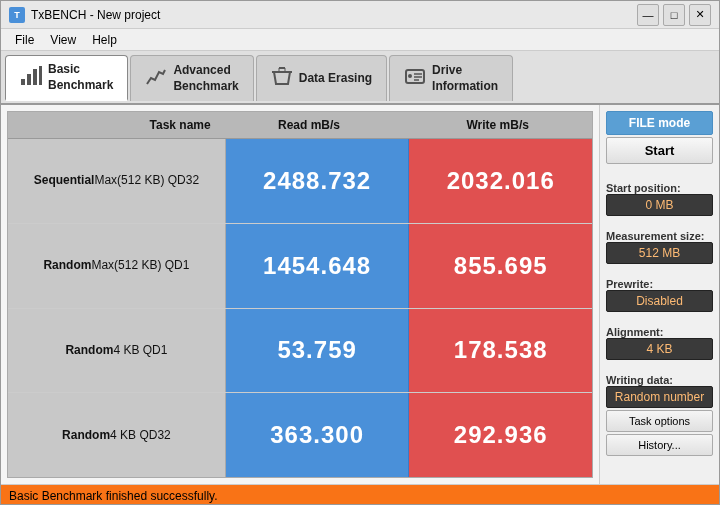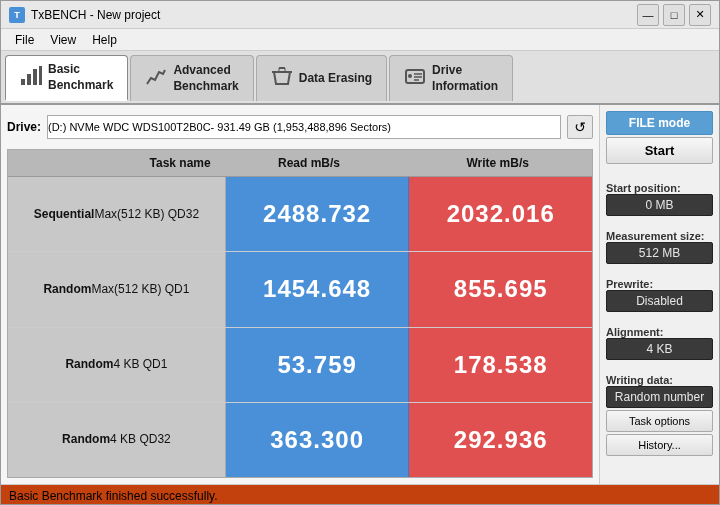--- a/index.html
+++ b/index.html
@@ -272,42 +272,42 @@
     }
 
     .param-label {
       font-size: 11px;
       color: #333;
       font-weight: 600;
       margin-top: 14px;
     }
     .param-value {
       background: #3a3a3a;
-      color: #e5e5e5;
+      color: #fdba74;
       border: 1px solid #222;
       padding: 3px 6px;
       text-align: center;
       font-size: 12px;
       border-radius: 2px;
     }
 
     .action-btn {
       background: linear-gradient(to bottom, #f5f5f5, #e0e0e0);
       border: 1px solid #aaa;
       padding: 4px 6px;
       text-align: center;
       cursor: pointer;
       font-size: 11px;
       border-radius: 2px;
       margin-top: 2px;
     }
 
     
     .status-bar {
-      background: #c2410c;
+      background: #f97316;
       border-top: 1px solid #ccc;
       padding: 3px 8px;
       font-size: 12px;
       height: 22px;
       display: flex;
       align-items: center;
     }
 
     select {
       -webkit-appearance: none;
@@ -379,25 +379,20 @@
         <line x1="10" y1="14" x2="15" y2="14" stroke="#555" stroke-width="1.5"></line>
       </svg>
     </div>
     <div class="tab-text">Drive<br>Information</div>
   </div>
 </div>
 
 <div class="main-content">
   <div class="left-panel">
 
-    <div class="drive-bar">
-      <span class="drive-label">Drive:</span>
-      <select class="drive-dropdown"><option>(D:) NVMe WDC WDS100T2B0C-  931.49 GB (1,953,488,896 Sectors)</option></select>
-      <div class="drive-refresh-btn">↺</div>
-    </div>
 
     <div class="bench-table">
       <div class="bench-header">
         <div class="bench-header-cell">Task name</div>
         <div class="bench-header-cell">Read mB/s</div>
         <div class="bench-header-cell">Write mB/s</div>
       </div>
       <div class="bench-rows">
 
         <div class="bench-row">

